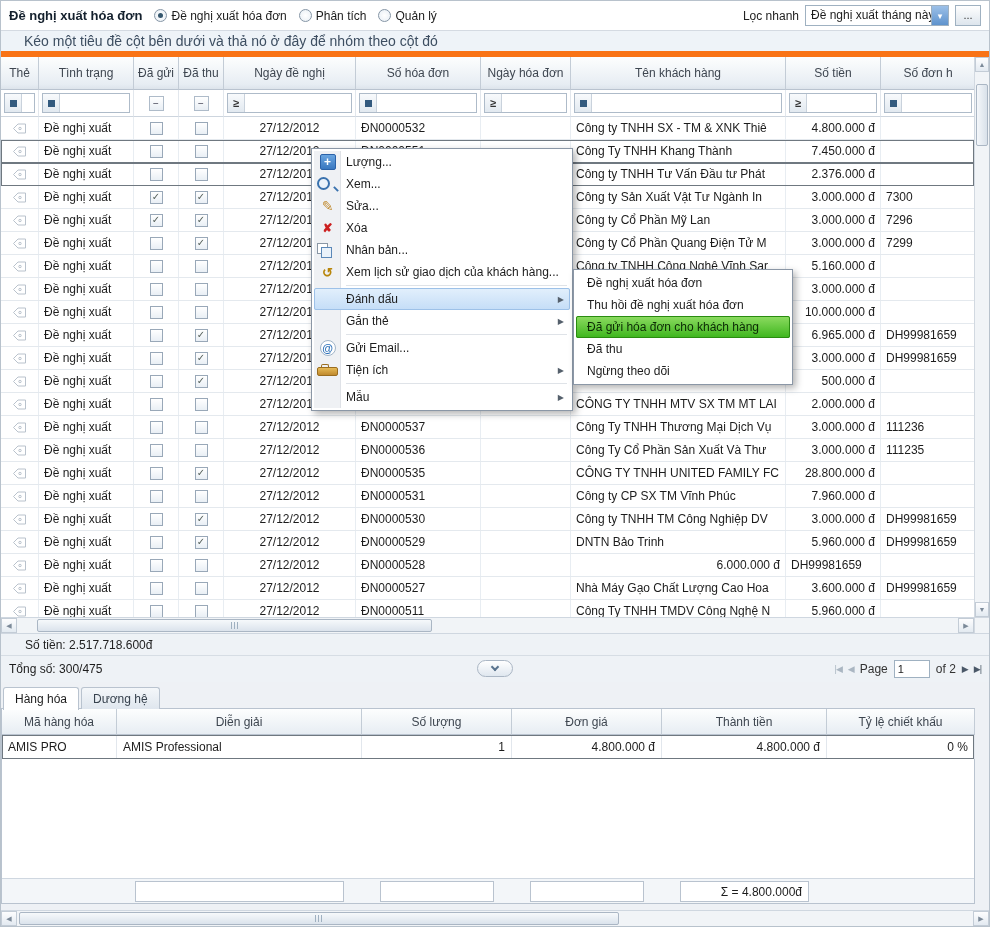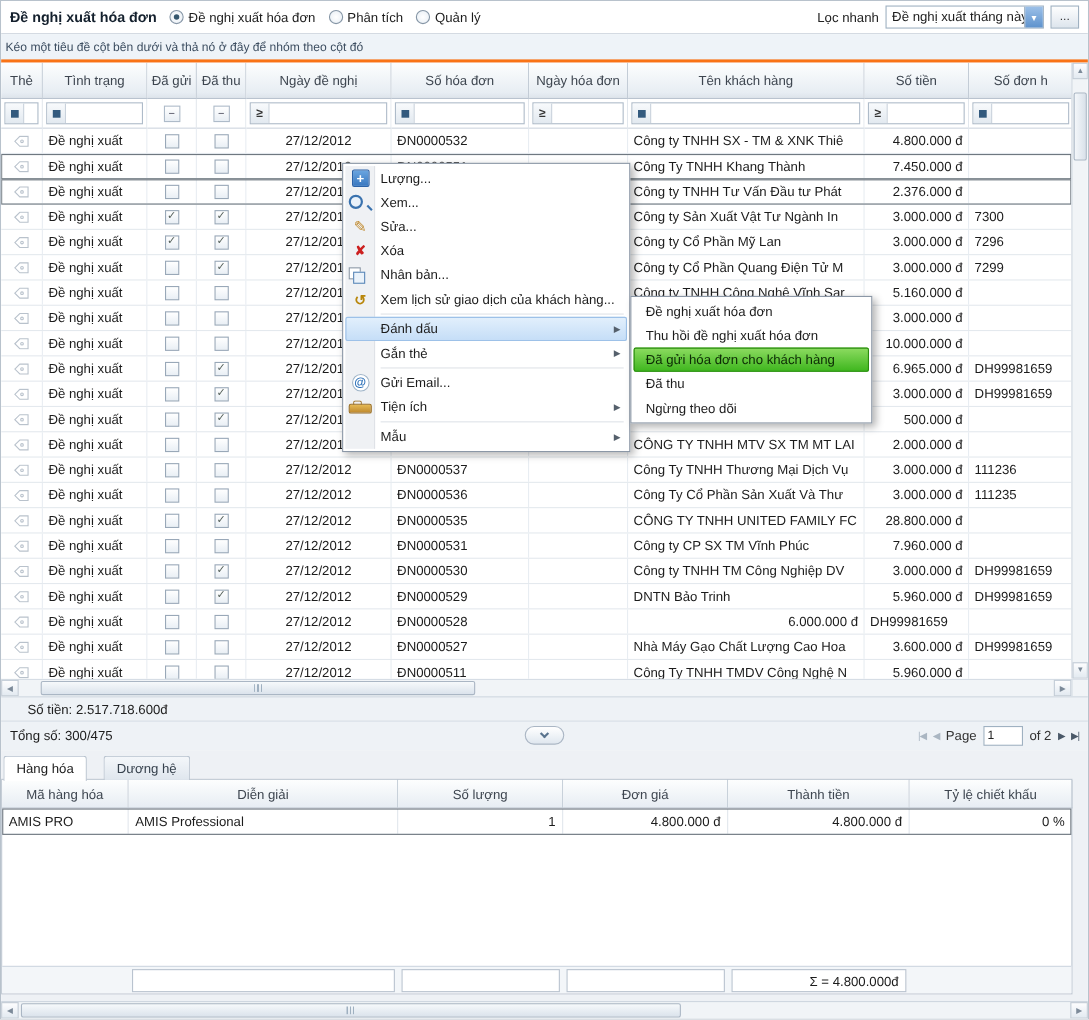--- a/index.html
+++ b/index.html
@@ -20,22 +20,22 @@
   .flex-spacer{flex:1}
   .qf-label{color:#222;white-space:nowrap}
   .combo{display:flex;align-items:stretch;height:21px;border:1px solid #9fb1c1;background:#fff;width:144px}
   .combo-val{flex:1;padding:2px 5px 0 5px;white-space:nowrap;overflow:hidden}
   .combo-btn{width:17px;background:linear-gradient(#9cc0e8,#5f93cd);color:#fff;display:flex;
         align-items:center;justify-content:center;font-size:9px;border-left:1px solid #9fb1c1}
   .dots-btn{width:26px;height:21px;border:1px solid #9fb1c1;background:linear-gradient(#fefefe,#dde5ed);
         font-family:"Liberation Sans",sans-serif;font-size:11px;color:#333;line-height:1}
 
   
-  .group-hint{height:26px;flex:0 0 26px;display:flex;align-items:center;padding:0 4px;
-        background:#eef3f8;border-bottom:3px solid #f97316;color:#3d4e61;font-size:11px}
+  .group-hint{height:26px;flex:0 0 26px;display:flex;align-items:center;padding:0 23px;
+        background:#eef3f8;border-bottom:6px solid #f97316;color:#3d4e61;font-size:14px}
 
   
   .grid-wrap{position:relative;flex:0 0 560px;height:560px;padding-right:15px;background:#fff;overflow:hidden}
   .mgrid-row{display:grid;grid-template-columns:38px 95px 45px 45px 132px 125px 90px 215px 95px 95px}
   .hcell{height:33px;background:linear-gradient(#fdfefe,#e7edf3 85%,#dde4eb);border-right:1px solid #c3ccd6;
         border-bottom:1px solid #b9c3cf;display:flex;align-items:center;justify-content:center;
         color:#3e4650;overflow:hidden;white-space:nowrap}
   .fcell{height:27px;background:#fff;border-right:1px solid #e2e7ed;border-bottom:1px solid #cdd5de;
         display:flex;align-items:center;padding:3px}
   .fbox{flex:1;height:20px;border:1px solid #aebbc9;display:flex;align-items:stretch;background:#fff;overflow:hidden}
@@ -131,38 +131,38 @@
   .chev{width:6px;height:6px;border-right:2px solid #5a748e;border-bottom:2px solid #5a748e;
         transform:rotate(45deg);margin-top:-3px}
   .pager{margin-left:auto;display:flex;align-items:center;gap:6px;color:#333}
   .pg-btn{color:#4a5868;font-size:9px;letter-spacing:-1px;line-height:1}
   .pg-btn.dis{color:#aab6c2}
   .pg-input{width:36px;height:18px;border:1px solid #9fb1c1;padding:0 3px;
         font-family:"Liberation Sans",sans-serif;font-size:11px;color:#222}
 
   
   .detail{flex:1;display:flex;flex-direction:column;background:#eef1f5;padding:5px 0 6px 0;min-height:0}
-  .tabs{display:flex;gap:15px;padding:0 2px;height:22px;flex:0 0 22px;position:relative;z-index:2}
+  .tabs{display:flex;gap:2px;padding:0 2px;height:22px;flex:0 0 22px;position:relative;z-index:2}
   .tab{padding:0 11px;display:flex;align-items:center;border:1px solid #b9c3cf;border-bottom:none;
         background:linear-gradient(#f4f7fa,#dfe6ee);border-radius:3px 3px 0 0;color:#37424e;white-space:nowrap}
   .tab.active{background:#fff;color:#1c1c1c;height:23px}
   .dgrid{flex:1;background:#fff;border:1px solid #b9c3cf;display:flex;flex-direction:column;
         margin:0 14px 0 0;min-height:0;margin-top:-1px}
   .dgrid-row{display:grid;grid-template-columns:115px 245px 150px 150px 165px 148px}
   .dhcell{height:26px;background:linear-gradient(#fdfefe,#e7edf3);border-right:1px solid #c3ccd6;
         border-bottom:1px solid #b9c3cf;display:flex;align-items:center;justify-content:center;
         color:#3e4650;white-space:nowrap;overflow:hidden}
   .drow{height:24px}
   .drow.sel{outline:1px solid #6f7880;outline-offset:-1px}
   .drow .dcell{border-right:1px solid #e2e7ed;border-bottom:1px solid #d8dfe6;display:flex;align-items:center;
         padding:0 6px;white-space:nowrap;overflow:hidden}
   .num{justify-content:flex-end}
   .d-fill{flex:1}
   .d-footer{height:25px;flex:0 0 25px;background:#f3f6f9;border-top:1px solid #cfd7e0;align-items:center}
-  .dfcell{height:21px;margin:2px 3px;display:flex;align-items:center;justify-content:flex-end;padding:0 6px;
+  .dfcell{height:21px;margin:2px 18px;display:flex;align-items:center;justify-content:flex-end;padding:0 6px;
         white-space:nowrap;overflow:hidden}
   .dfcell.boxed{border:1px solid #b9c3cf;background:#fff}
 </style>
 </head>
 <body>
 
 <div class="app">
 
   <div class="topbar">
     <span class="title">Đề nghị xuất hóa đơn</span>

